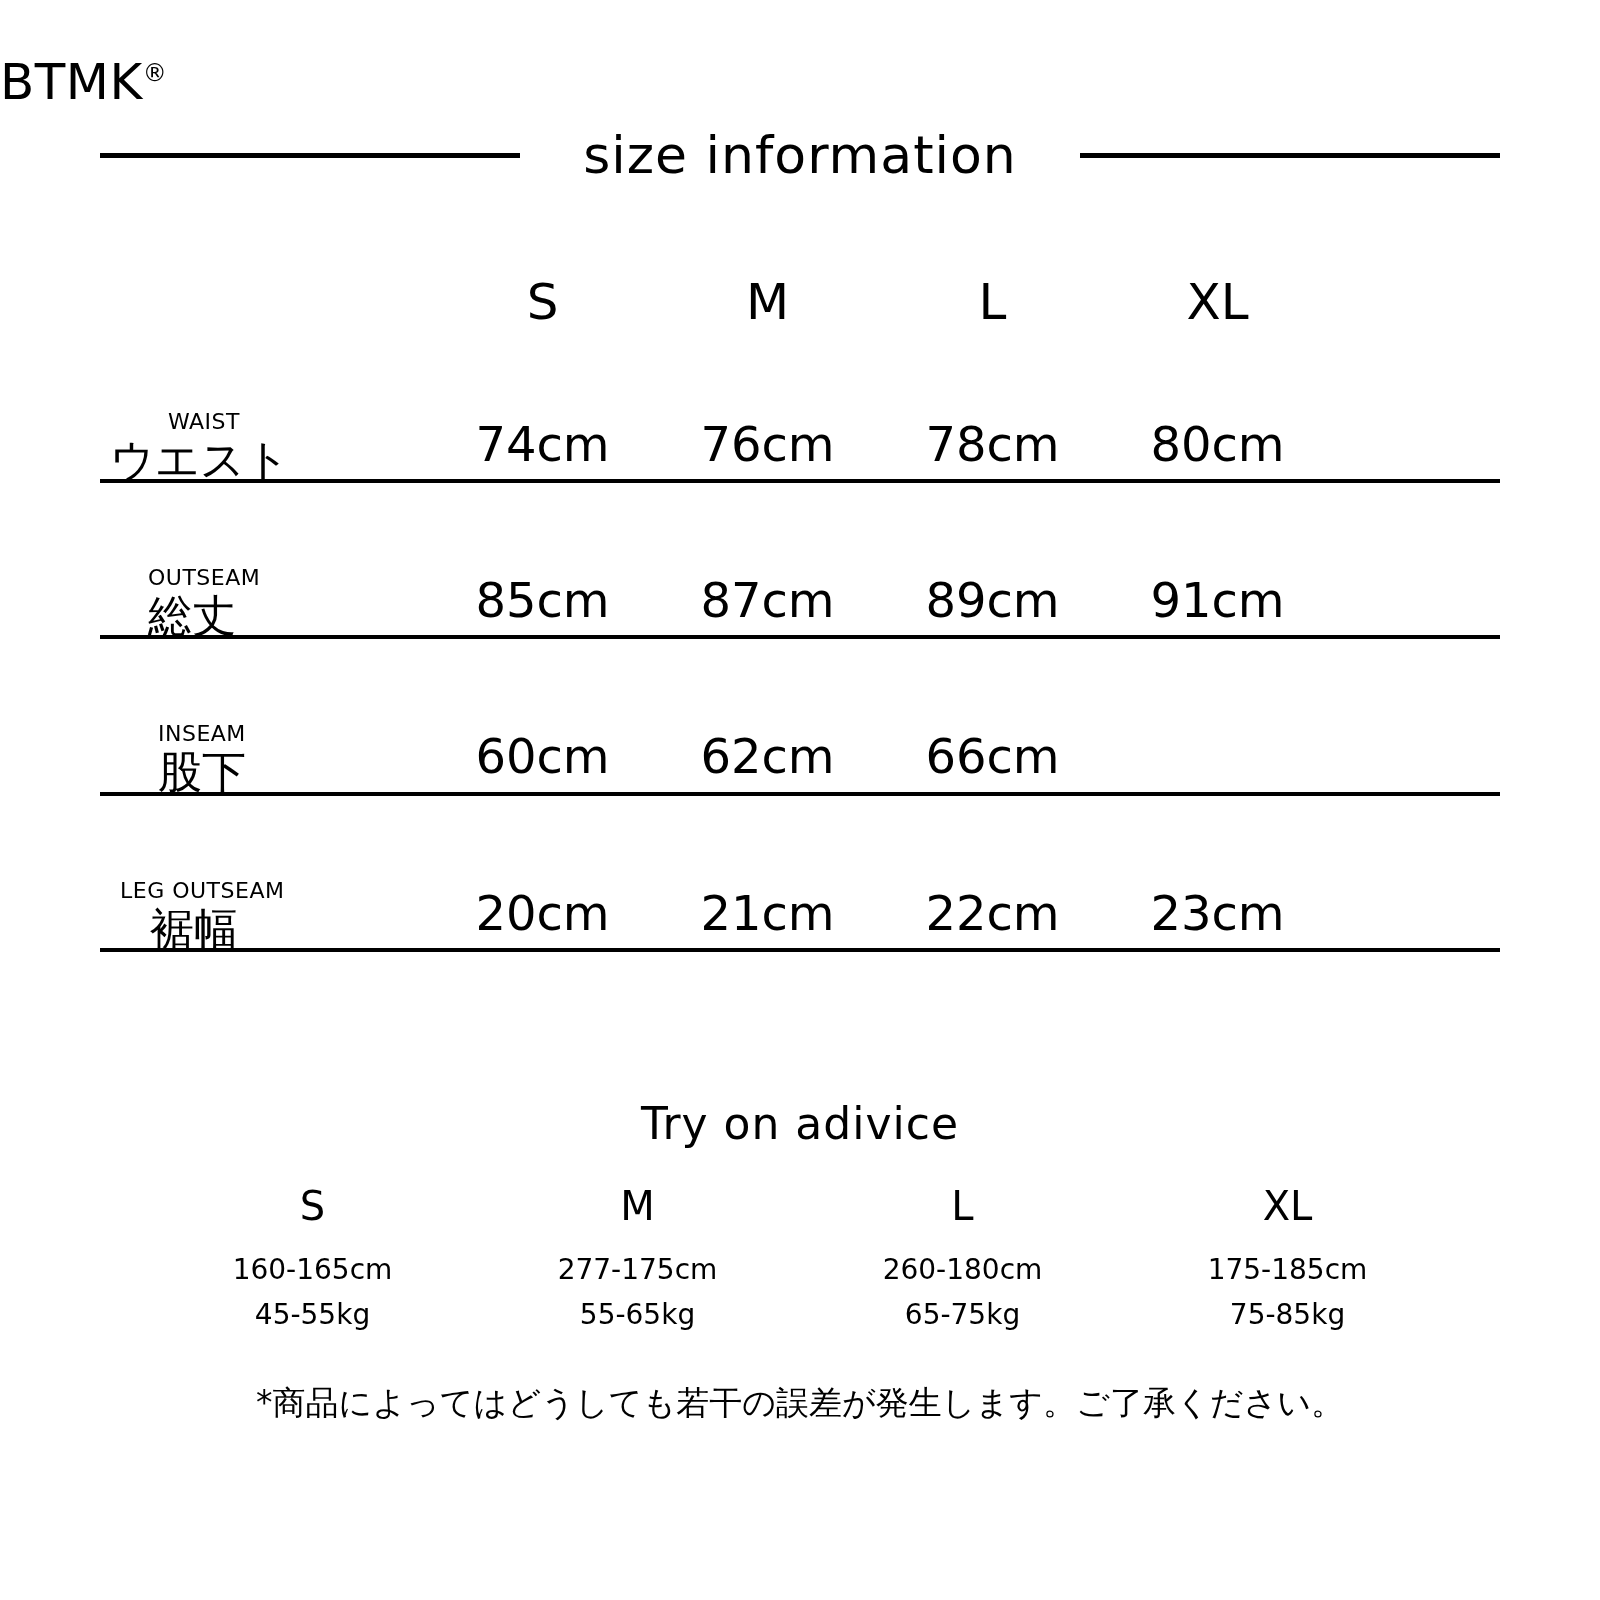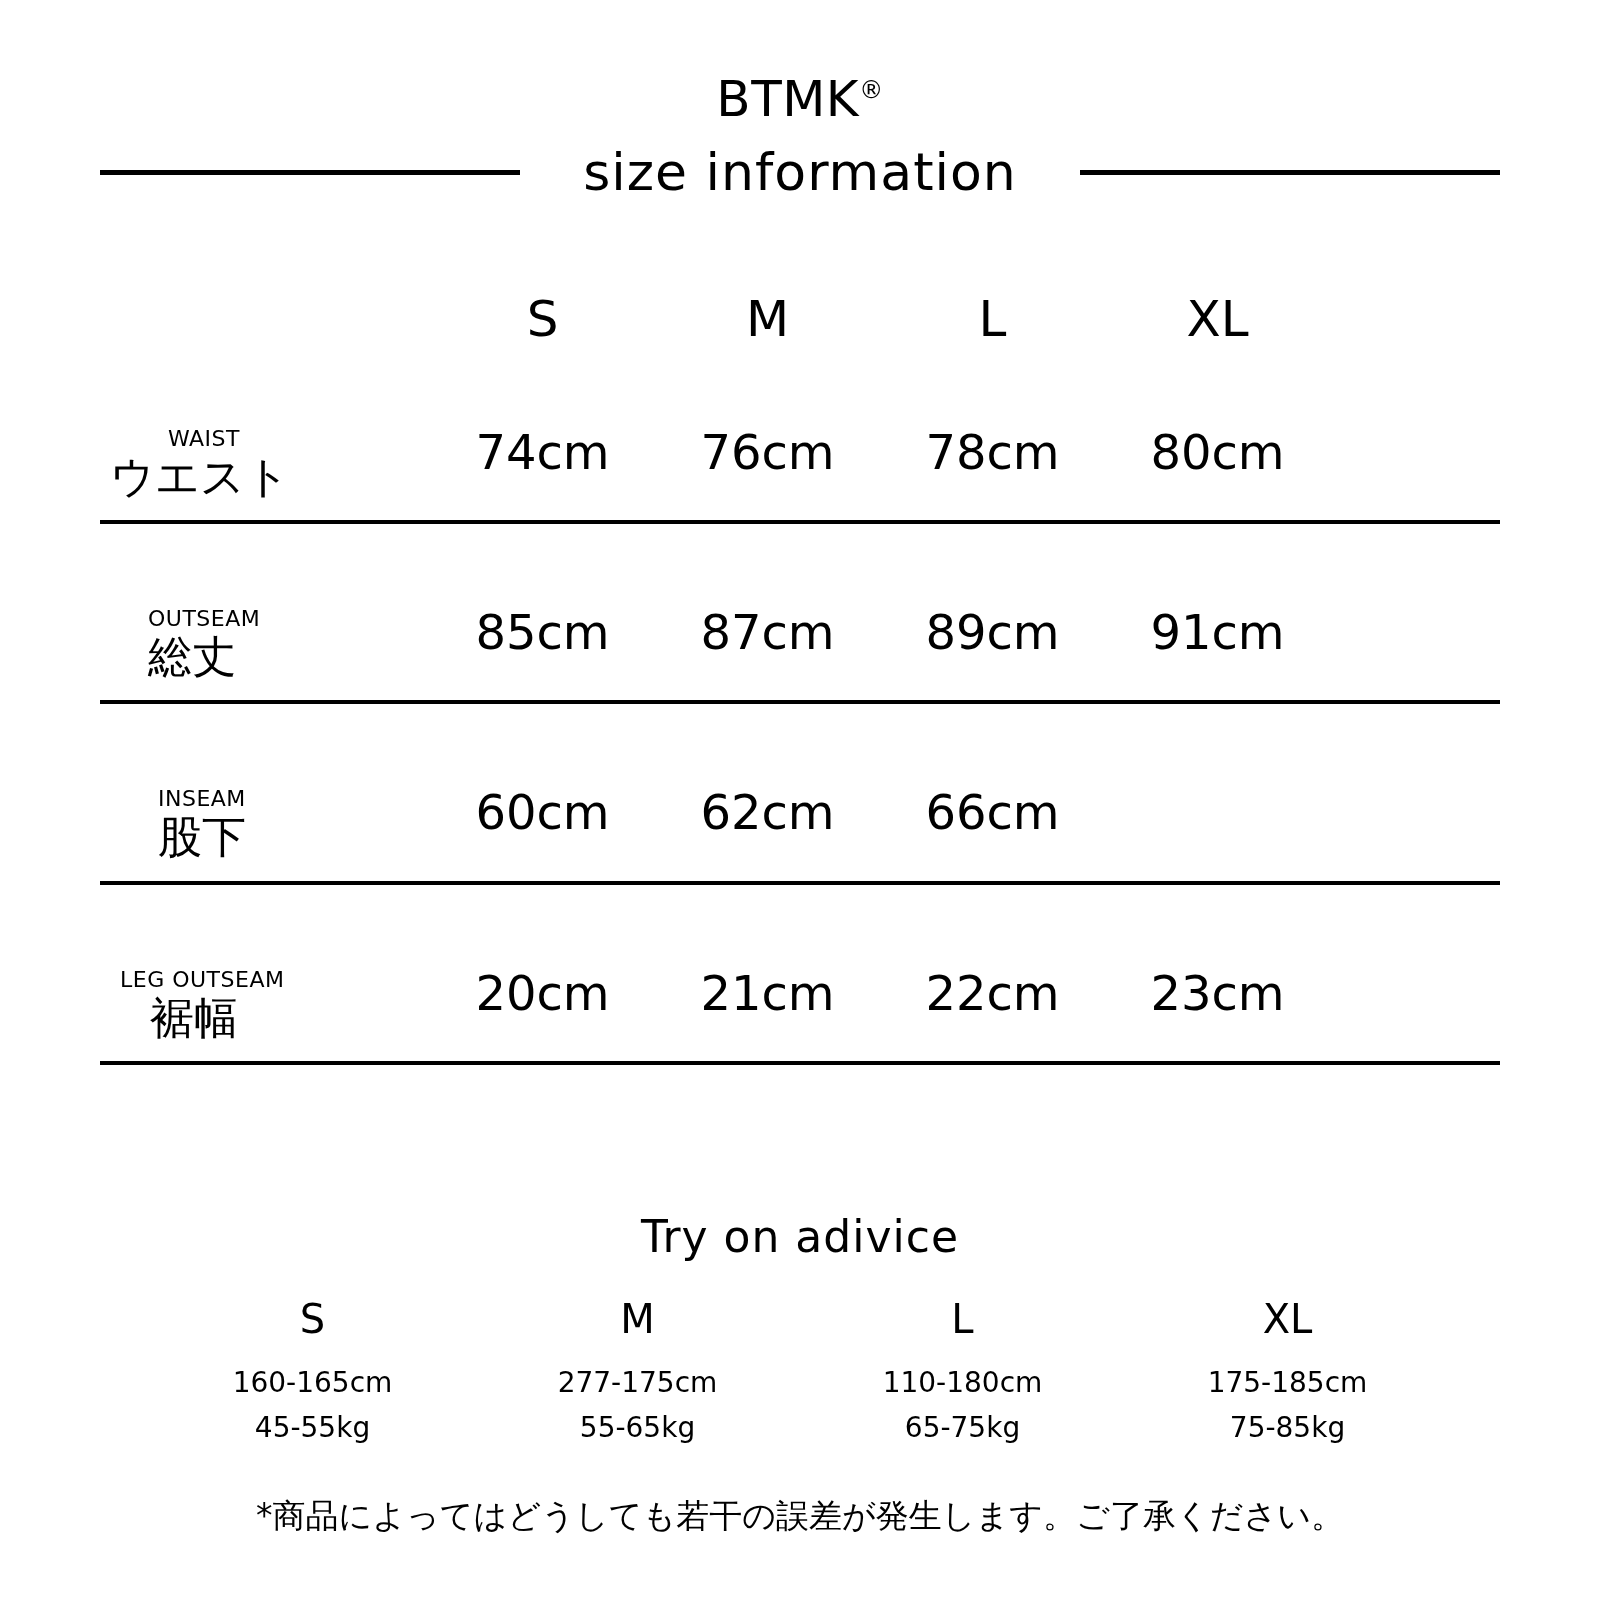--- a/index.html
+++ b/index.html
@@ -16,24 +16,24 @@
     overflow: hidden;
   }
   .page {
     width: 1600px;
     height: 1600px;
     position: relative;
   }
 
   
   .brand {
-    text-align: center;
+    text-align: left;
     font-size: 50px;
     line-height: 1;
-    padding-top: 74px;
+    padding-top: 57px;
     letter-spacing: 0.5px;
   }
   .brand .reg {
     font-size: 24px;
     vertical-align: super;
   }
   .title-row {
     display: flex;
     align-items: center;
     justify-content: center;
@@ -94,22 +94,22 @@
   .meas-row .rule {
     position: absolute;
     left: 0;
     right: 0;
     bottom: 0;
     height: 4px;
     background: #000;
   }
   .meas-inner {
     display: flex;
-    align-items: flex-start;
-    padding-bottom: 24px;
+    align-items: center;
+    padding-bottom: 0;
     margin-top: 48px;
   }
   .label-en {
     font-size: 22px;
     line-height: 1;
     display: block;
     letter-spacing: 0.5px;
     margin-bottom: 4px;
   }
   .label-jp {
@@ -271,21 +271,21 @@
         <div class="advice-line">160-165cm</div>
         <div class="advice-line">45-55kg</div>
       </div>
       <div class="advice-col">
         <div class="advice-size">M</div>
         <div class="advice-line">277-175cm</div>
         <div class="advice-line">55-65kg</div>
       </div>
       <div class="advice-col">
         <div class="advice-size">L</div>
-        <div class="advice-line">110-180cm</div>
+        <div class="advice-line">260-180cm</div>
         <div class="advice-line">65-75kg</div>
       </div>
       <div class="advice-col">
         <div class="advice-size">XL</div>
         <div class="advice-line">175-185cm</div>
         <div class="advice-line">75-85kg</div>
       </div>
     </div>
 
     <div class="note">*商品によってはどうしても若干の誤差が発生します。ご了承ください。</div>

